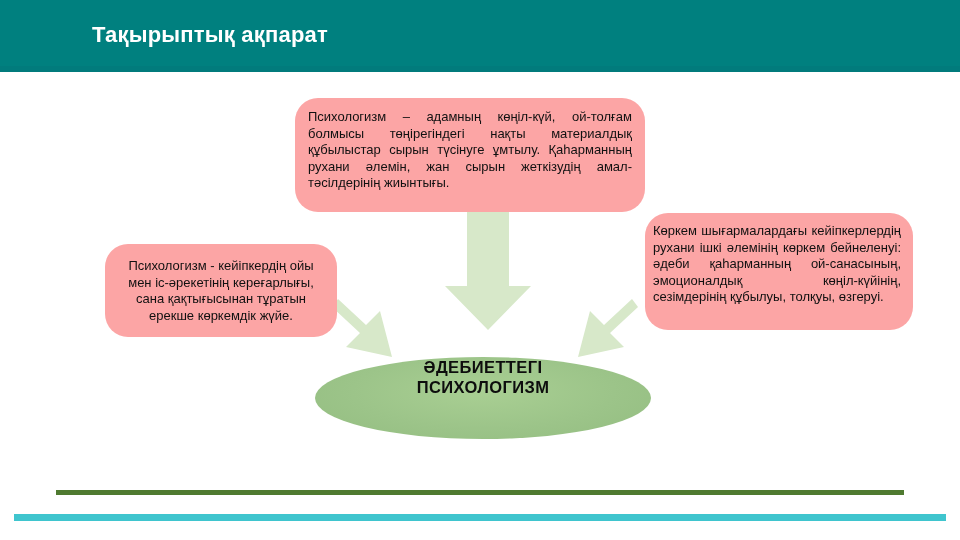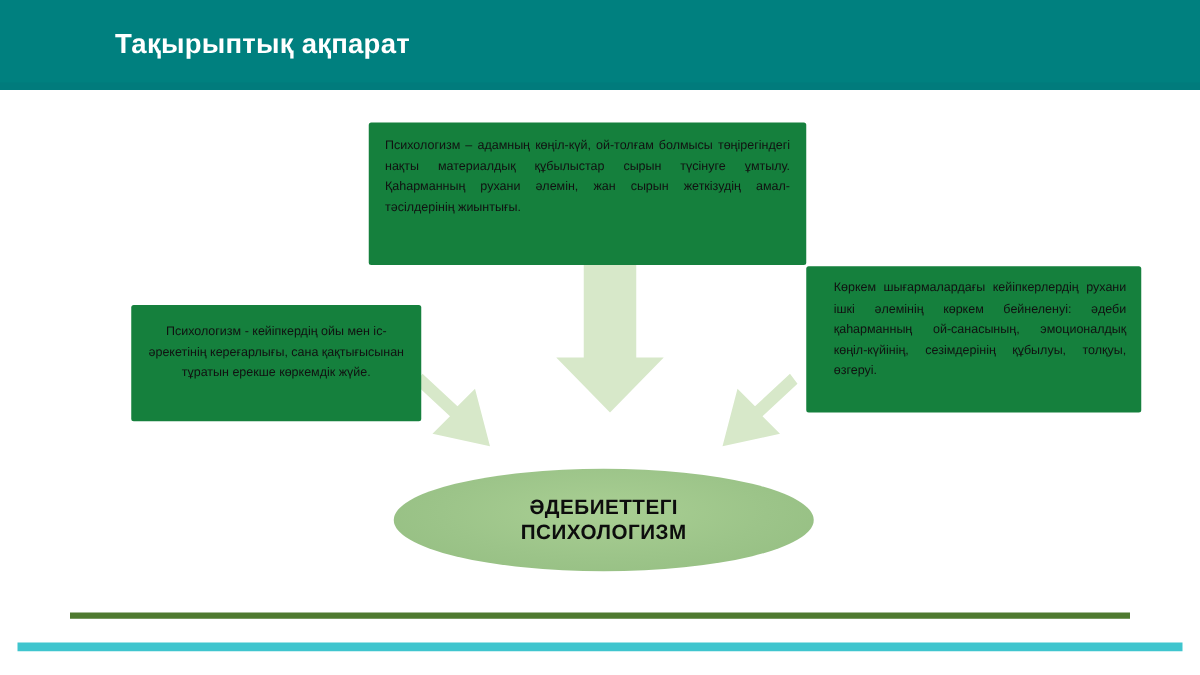--- a/index.html
+++ b/index.html
@@ -39,25 +39,25 @@
     font-size: 22px;
     font-weight: bold;
     color: #ffffff;
     letter-spacing: 0.2px;
     white-space: nowrap;
   }
 
   
   .green-box {
     position: absolute;
-    background: #15803d;
-    border-radius: 2px;
+    background: #fca5a5;
+    border-radius: 23px;
     box-sizing: border-box;
     color: #111111;
-    font-size: 10px;
+    font-size: 13px;
     line-height: 16.5px;
   }
 
   #box-top {
     left: 295px;
     top: 98px;
     width: 350px;
     height: 114px;
     padding: 11px 13px 8px 13px;
     text-align: justify;
@@ -71,36 +71,36 @@
     height: 93px;
     padding: 14px 12px 8px 12px;
     text-align: center;
   }
 
   #box-right {
     left: 645px;
     top: 213px;
     width: 268px;
     height: 117px;
-    padding: 10px 12px 8px 22px;
+    padding: 10px 12px 8px 8px;
     text-align: justify;
     text-align-last: left;
   }
 
   
   #center-ellipse {
     position: absolute;
     left: 315px;
-    top: 375px;
+    top: 357px;
     width: 336px;
     height: 82px;
     border-radius: 50%;
     background: radial-gradient(ellipse at 50% 42%, #a9cf93 0%, #9cc489 55%, #93bd80 100%);
     display: flex;
-    align-items: center;
+    align-items: flex-start;
     justify-content: center;
   }
   #center-ellipse-label {
     font-size: 16.5px;
     font-weight: bold;
     color: #0d0d0d;
     text-align: center;
     line-height: 20px;
     letter-spacing: 0.4px;
     white-space: pre-line;

